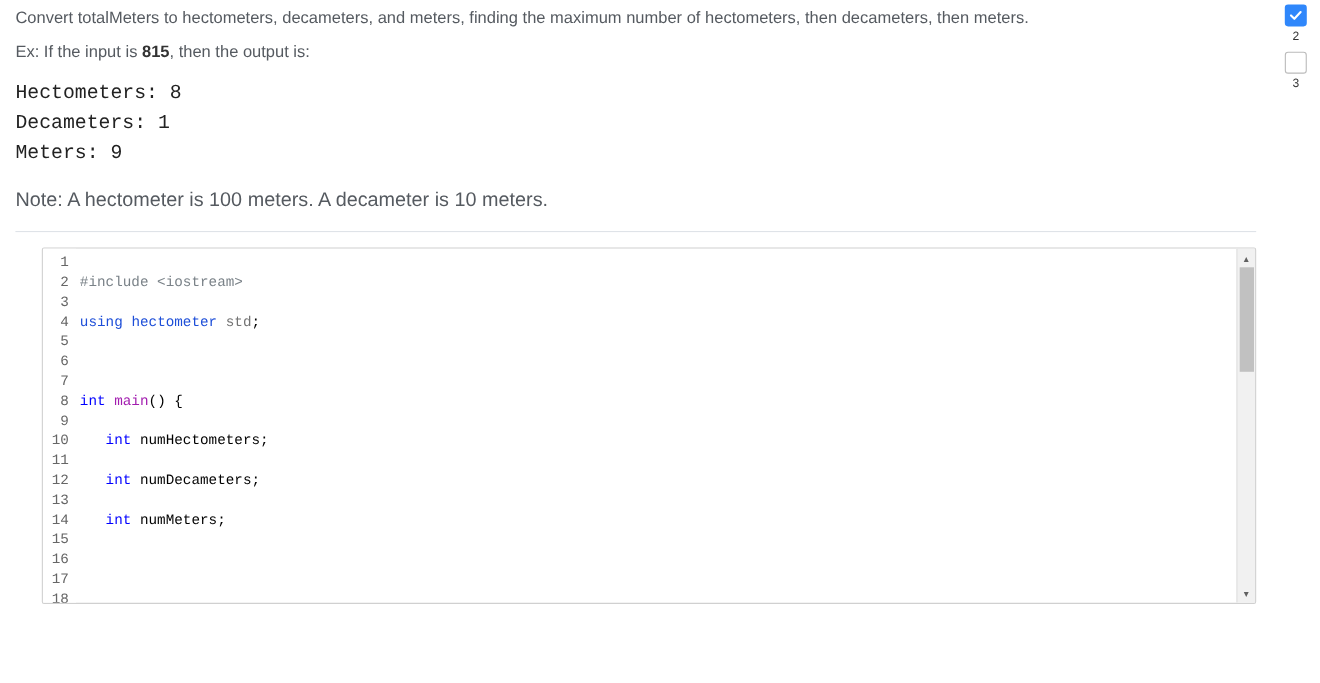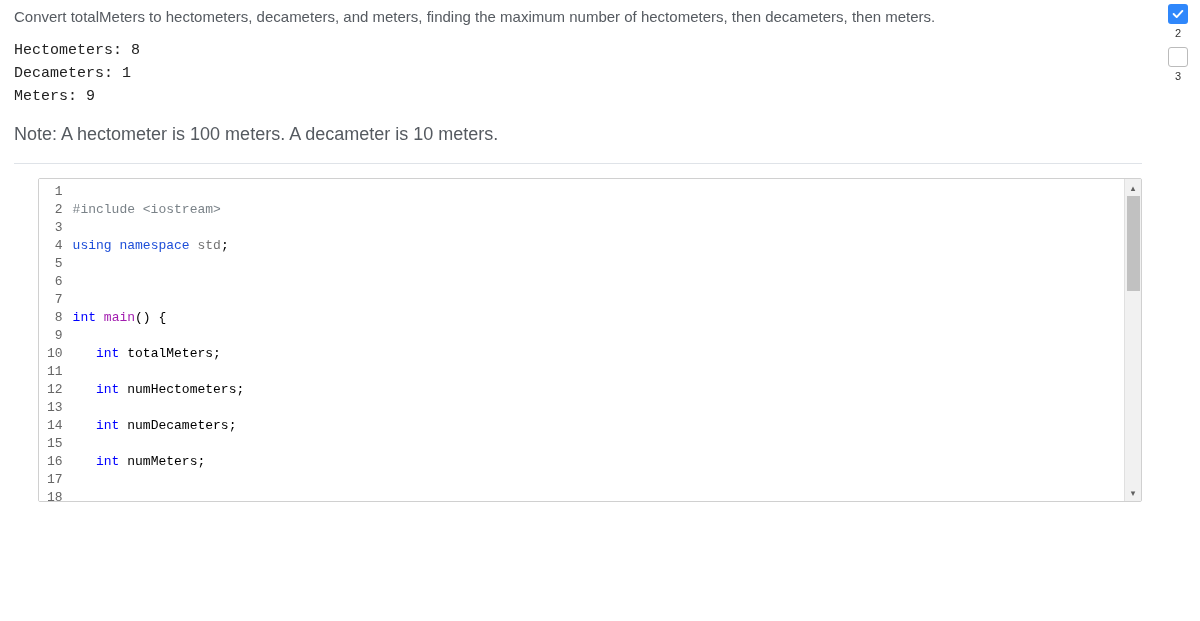--- a/index.html
+++ b/index.html
@@ -30,21 +30,21 @@
       font-size: 15px;
       margin-bottom: 16px;
       font-weight: 300;
     }
     .example-intro .bold-num {
       font-weight: 700;
       color: #333;
     }
     .example-output {
       font-family: "Consolas", "Courier New", monospace;
-      font-size: 15px;
+      font-size: 18px;
       color: #222;
       margin-bottom: 16px;
       line-height: 1.55;
     }
     .note {
       color: #555a60;
       font-size: 18px;
       margin-bottom: 18px;
       font-weight: 300;
     }
@@ -160,20 +160,23 @@
       border-top: 1px solid #dfe3e8;
       margin: 0 0 14px 0;
     }
   </style>
 </head>
 <body>
 
 <div class="main-content">
   <div class="instruction">Convert totalMeters to hectometers, decameters, and meters, finding the maximum number of hectometers, then decameters, then meters.</div>
 
+  <div class="example-intro">
+    <span>Ex: If the input is </span><span class="bold-num">815</span><span>, then the output is:</span>
+  </div>
 
   <div class="example-output">
     <div>Hectometers: 8</div>
     <div>Decameters: 1</div>
     <div>Meters: 9</div>
   </div>
 
   <div class="note">Note: A hectometer is 100 meters. A decameter is 10 meters.</div>
 
   <div class="separator"></div>
@@ -194,24 +197,23 @@
       <div>12</div>
       <div>13</div>
       <div>14</div>
       <div>15</div>
       <div>16</div>
       <div>17</div>
       <div>18</div>
     </div>
     <div class="code-body">
 <div class="line"><span class="tok-pp">#include &lt;iostream&gt;</span></div>
-<div class="line"><span class="tok-kw">using</span> <span class="tok-kw">namespace</span> <span class="tok-ns">std</span><span>;</span></div>
+<div class="line"><span class="tok-kw">using</span> <span class="tok-kw">hectometer</span> <span class="tok-ns">std</span><span>;</span></div>
 <div class="line"></div>
 <div class="line"><span class="tok-type">int</span> <span class="tok-func">main</span><span>()</span><span> {</span></div>
-<div class="line">   <span class="tok-type">int</span><span> totalMeters;</span></div>
 <div class="line">   <span class="tok-type">int</span><span> numHectometers;</span></div>
 <div class="line">   <span class="tok-type">int</span><span> numDecameters;</span></div>
 <div class="line">   <span class="tok-type">int</span><span> numMeters;</span></div>
 <div class="line"></div>
 
 
 
 
 
 

